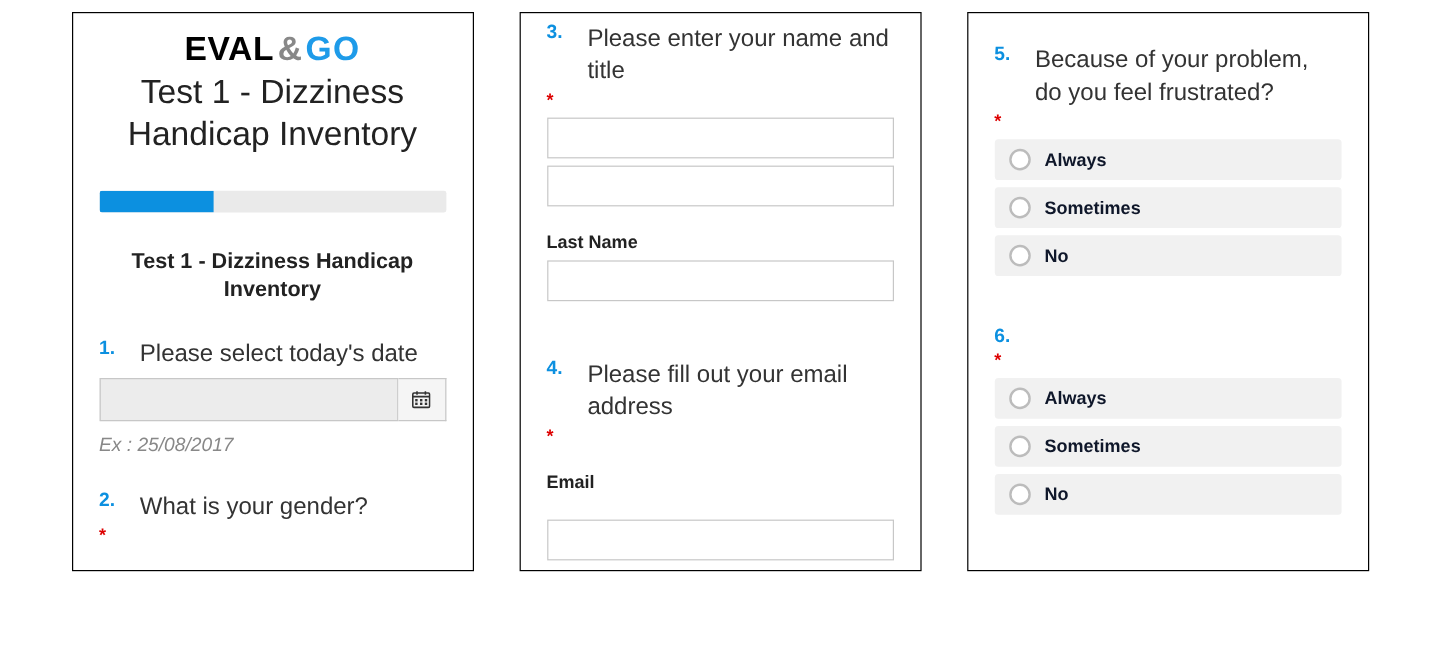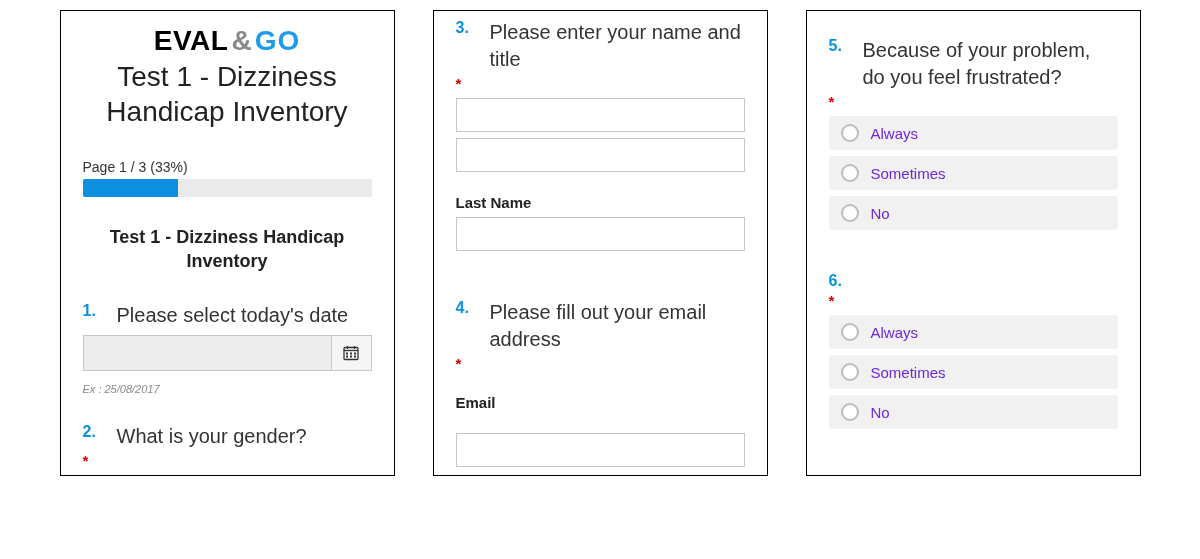--- a/index.html
+++ b/index.html
@@ -107,21 +107,21 @@
       display: flex;
       align-items: center;
       justify-content: center;
       cursor: pointer;
     }
     .cal-icon {
       width: 16px; height: 16px;
       display: block;
     }
     .hint {
-      font-size: 11px;
+      font-size: 16px;
       color: #888;
       font-style: italic;
       margin-top: 12px;
     }
     .option-row {
       display: flex;
       align-items: center;
       gap: 12px;
       background: #f1f1f1;
       border-radius: 3px;
@@ -131,34 +131,33 @@
     }
     .option-row:first-of-type { margin-top: 14px; }
     .radio-dot {
       width: 18px;
       height: 18px;
       border: 2px solid #bcbcbc;
       border-radius: 50%;
       background: #fff;
       flex-shrink: 0;
     }
-    .option-label { font-size: 15px; color: #6d28d9; }
+    .option-label { font-size: 15px; color: #0f172a; font-weight: bold; }
     .p3 .question:first-child { margin-top: 18px; }
   </style>
 </head>
 <body>
 
 <div class="panel">
   <div class="logo-row">
     <span class="logo-eval">EVAL</span><span class="logo-amp">&amp;</span><span class="logo-go">GO</span>
   </div>
   <div class="main-title">Test 1 - Dizziness Handicap Inventory</div>
 
   <div class="progress-block">
-    <div class="progress-label">Page 1 / 3  (33%)</div>
     <div class="progress-bar">
       <div class="progress-fill" style="width:33%"></div>
     </div>
   </div>
 
   <div class="subtitle">Test 1 - Dizziness Handicap Inventory</div>
 
   <div class="question">
     <div class="q-head">
       <span class="q-num">1.</span>

